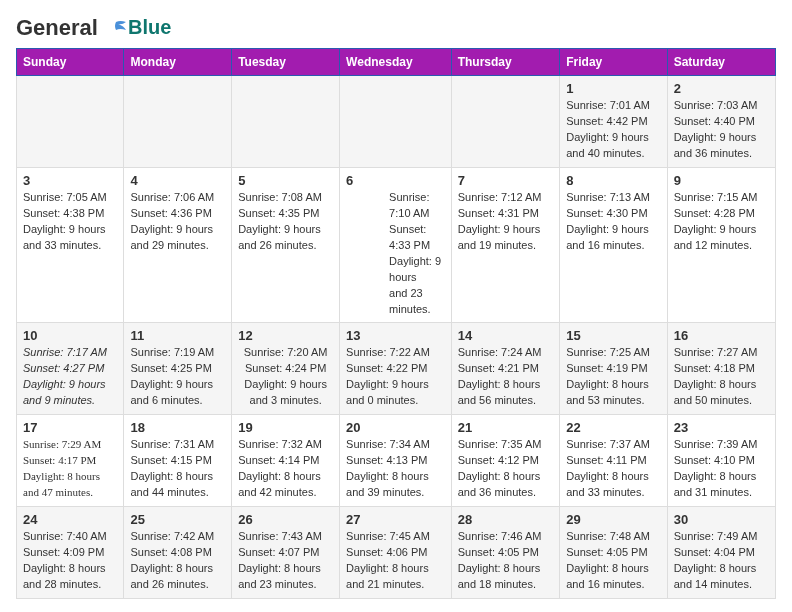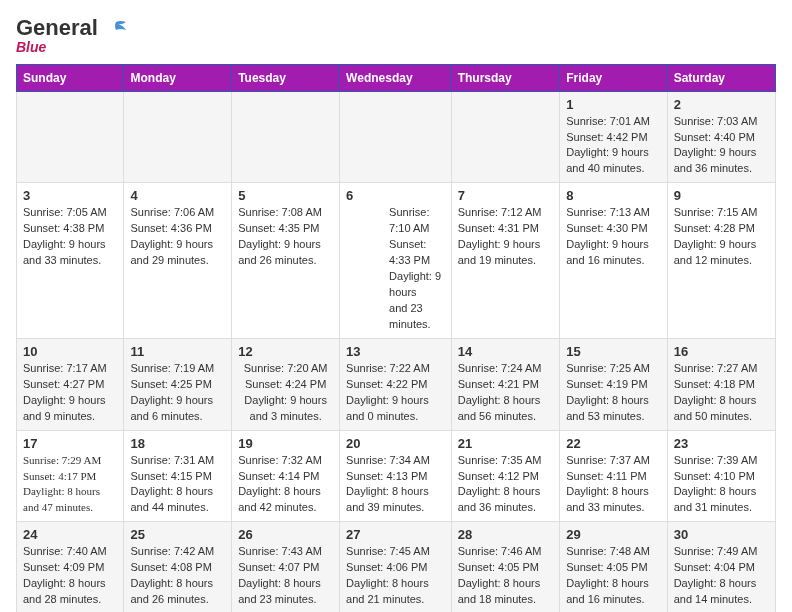--- a/index.html
+++ b/index.html
@@ -11,21 +11,21 @@
       padding: 16px;
     }
     .header {
       display: flex;
       justify-content: space-between;
       align-items: flex-start;
       margin-bottom: 8px;
     }
     .logo {
       display: flex;
-      flex-direction: column;
+      flex-direction: row;
       align-items: flex-start;
     }
     .title-section {
       text-align: right;
     }
     .month-title {
       font-size: 32px;
       font-weight: bold;
       color: #333;
     }
@@ -90,21 +90,21 @@
 <div class="header">
   <div class="logo">
     <div style="display:flex; align-items:center;">
       <div style="font-size:22px; font-weight:bold; color:#333; line-height:1.1;">
         <span style="color:#333;">General</span>
         <svg style="display:inline-block; vertical-align:middle; margin-left:2px;" width="22" height="18" viewBox="0 0 22 18">
           <path d="M10 2 Q14 0 20 2 Q16 5 12 4 Q18 6 20 10 Q14 8 10 10 Q8 6 10 2Z" fill="#4a90d9"></path>
         </svg>
       </div>
     </div>
-    <div style="font-size:14px; font-weight:bold; color:#be185d; line-height:1.1;font-style:italic;">Blue</div>
+    <div style="font-size:20px; font-weight:bold; color:#0f766e; line-height:1.1;">Blue</div>
   </div>
   <div class="title-section">
     <div class="month-title"></div>
     <div class="location"></div>
   </div>
 </div>
 
 <table>
   <thead>
     <tr>
@@ -186,21 +186,21 @@
           <span class="day-number">9</span>
           <div class="day-info" style="white-space: pre-line;">Sunrise: 7:15 AM
 Sunset: 4:28 PM
 Daylight: 9 hours
 and 12 minutes.</div>
         </td>
       </tr>
       <tr>
         <td>
           <span class="day-number">10</span>
-          <div class="day-info" style="white-space: pre-line;">Sunrise: 7:17 AM
+          <div class="day-info" style="white-space: pre-line; font-style: italic;">Sunrise: 7:17 AM
 Sunset: 4:27 PM
 Daylight: 9 hours
 and 9 minutes.</div>
         </td>
         <td>
           <span class="day-number">11</span>
           <div class="day-info" style="white-space: pre-line;">Sunrise: 7:19 AM
 Sunset: 4:25 PM
 Daylight: 9 hours
 and 6 minutes.</div>

